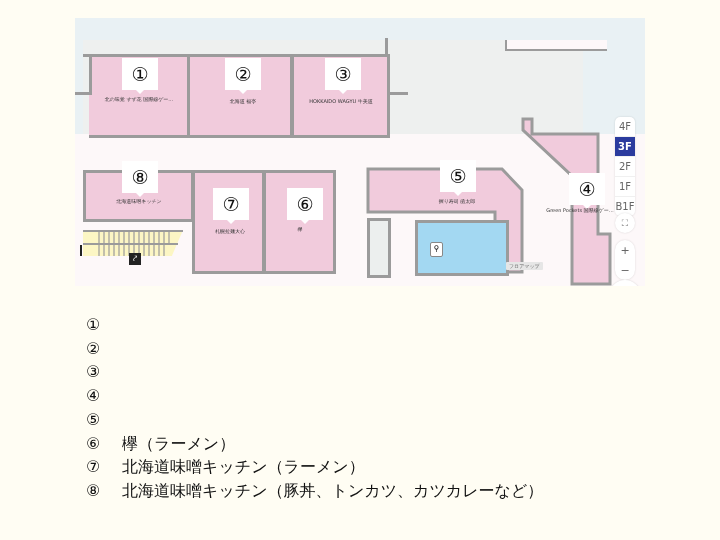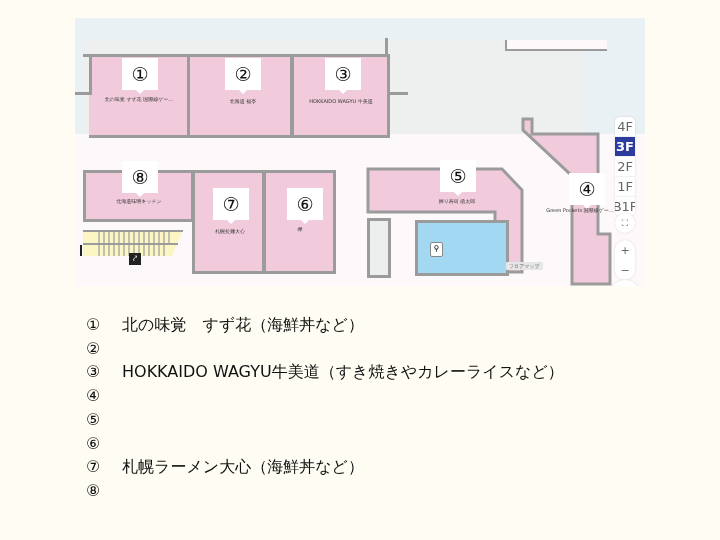--- a/index.html
+++ b/index.html
@@ -36,21 +36,21 @@
   .floormap-badge {
     position:absolute; background:#e6e6e6; color:#666; font-size:5px; padding:1px 3px;
     border-radius:1px;
   }
   .floor-switch {
     position:absolute; left:540px; top:99px; width:20px; background:#ffffff;
     border-radius:5px; box-shadow:0 0 2px rgba(0,0,0,0.15); overflow:hidden;
   }
   .floor-btn {
     height:19px; display:flex; align-items:center; justify-content:center;
-    font-size:13px; color:#666; border-bottom:1px solid #f0f0f0;
+    font-size:10px; color:#666; border-bottom:1px solid #f0f0f0;
   }
   .floor-btn.active { background:#2b3b9e; color:#fff; font-weight:bold; }
   .round-btn {
     position:absolute; background:#fff; border-radius:50%;
     box-shadow:0 0 2px rgba(0,0,0,0.15);
     display:flex; align-items:center; justify-content:center; color:#777;
   }
   .zoom-ctrl {
     position:absolute; left:540px; top:222px; width:20px; height:40px; background:#fff;
     border-radius:10px; box-shadow:0 0 2px rgba(0,0,0,0.15);
@@ -182,38 +182,38 @@
       <div>+</div>
       <div>−</div>
     </div>
     <div class="round-btn" style="left:534px; top:262px; width:32px; height:32px;"></div>
   </div>
 </div>
 
 <div class="legend">
   <div class="legend-row">
       <span class="legend-num">①</span>
-      <span>北の味覚　すず花（海鮮丼など）</span>
     </div>
   <div class="legend-row">
       <span class="legend-num">②</span>
     </div>
   <div class="legend-row">
       <span class="legend-num">③</span>
-      <span>HOKKAIDO WAGYU牛美道（すき焼きやカレーライスなど）</span>
     </div>
   <div class="legend-row">
       <span class="legend-num">④</span>
     </div>
   <div class="legend-row">
       <span class="legend-num">⑤</span>
     </div>
   <div class="legend-row">
       <span class="legend-num">⑥</span>
+      <span>欅（ラーメン）</span>
     </div>
   <div class="legend-row">
       <span class="legend-num">⑦</span>
-      <span>札幌ラーメン大心（海鮮丼など）</span>
+      <span>北海道味噌キッチン（ラーメン）</span>
     </div>
   <div class="legend-row">
       <span class="legend-num">⑧</span>
+      <span>北海道味噌キッチン（豚丼、トンカツ、カツカレーなど）</span>
     </div>
 </div>
 
 </body></html>

